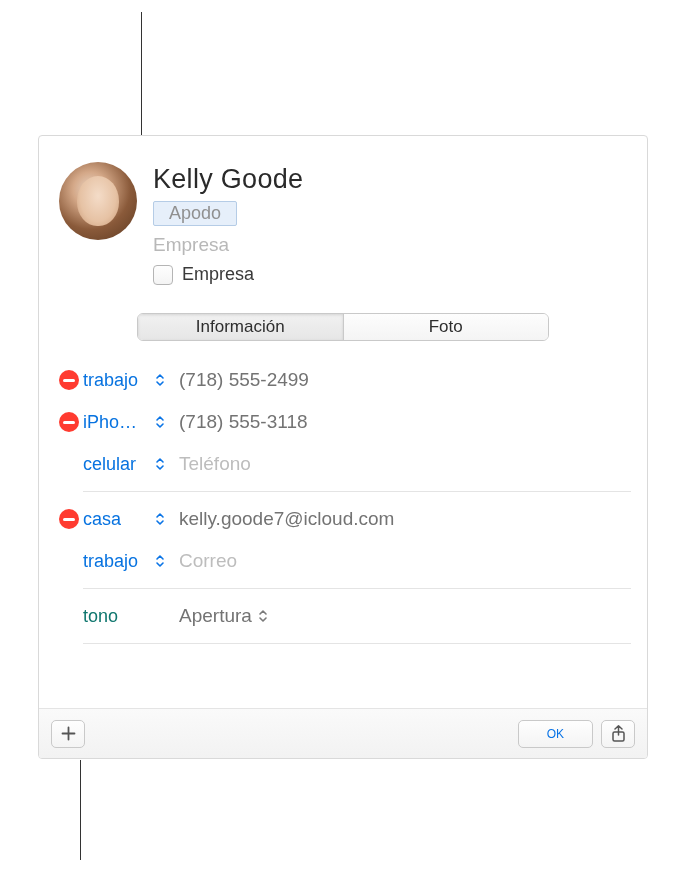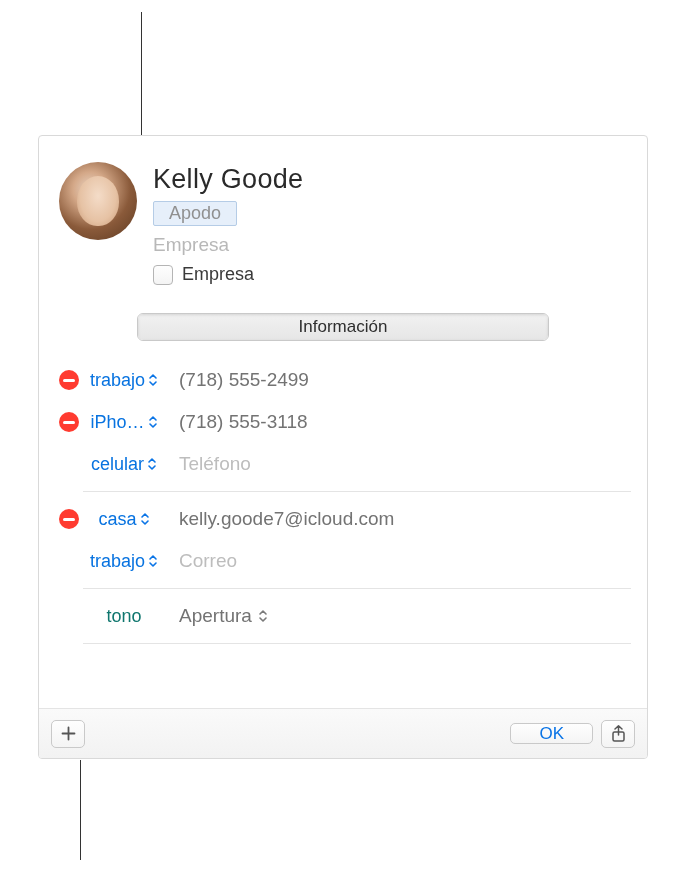--- a/index.html
+++ b/index.html
@@ -163,21 +163,21 @@
       display: flex;
       align-items: center;
       justify-content: center;
       cursor: pointer;
     }
     .remove-btn svg { width: 12px; height: 3px; }
     .label-col {
       width: 86px;
       display: flex;
       align-items: center;
-      justify-content: center;
+      justify-content: space-between;
       gap: 3px;
       flex-shrink: 0;
       padding-right: 4px;
     }
     .label-text {
       font-size: 18px;
       color: #0873e0;
       white-space: nowrap;
       overflow: hidden;
       text-overflow: ellipsis;
@@ -221,27 +221,27 @@
       border-radius: 5px;
       background: linear-gradient(#fefefe, #f4f4f4);
       display: flex;
       align-items: center;
       justify-content: center;
       cursor: pointer;
       font-size: 18px;
       color: #555;
     }
     .ok-btn {
-      height: 21px;
+      height: 28px;
       padding: 0 28px;
       border: 1px solid #c9c9c9;
       border-radius: 5px;
       background: linear-gradient(#fefefe, #f4f4f4);
       color: #0a74e6;
-      font-size: 17px;
+      font-size: 12px;
       font-weight: 400;
       cursor: pointer;
       display: flex;
       align-items: center;
       justify-content: center;
     }
     .cut-row {
       display: flex;
       align-items: flex-start;
       height: 14px;
@@ -265,20 +265,21 @@
       <div class="company-check-row">
         <div class="checkbox"></div>
         <span class="company-label">Empresa</span>
       </div>
     </div>
   </div>
 
   <div class="seg-row">
     <div class="segmented">
       <button class="seg-btn active">Información</button>
+      <button class="seg-btn">Foto</button>
     </div>
   </div>
 
   <div class="fields">
 
     <div class="field-row">
       <div class="remove-col">
         <div class="remove-btn">
           <svg viewBox="0 0 12 3">
               <rect width="12" height="3" rx="1.5" fill="#fff"></rect>

